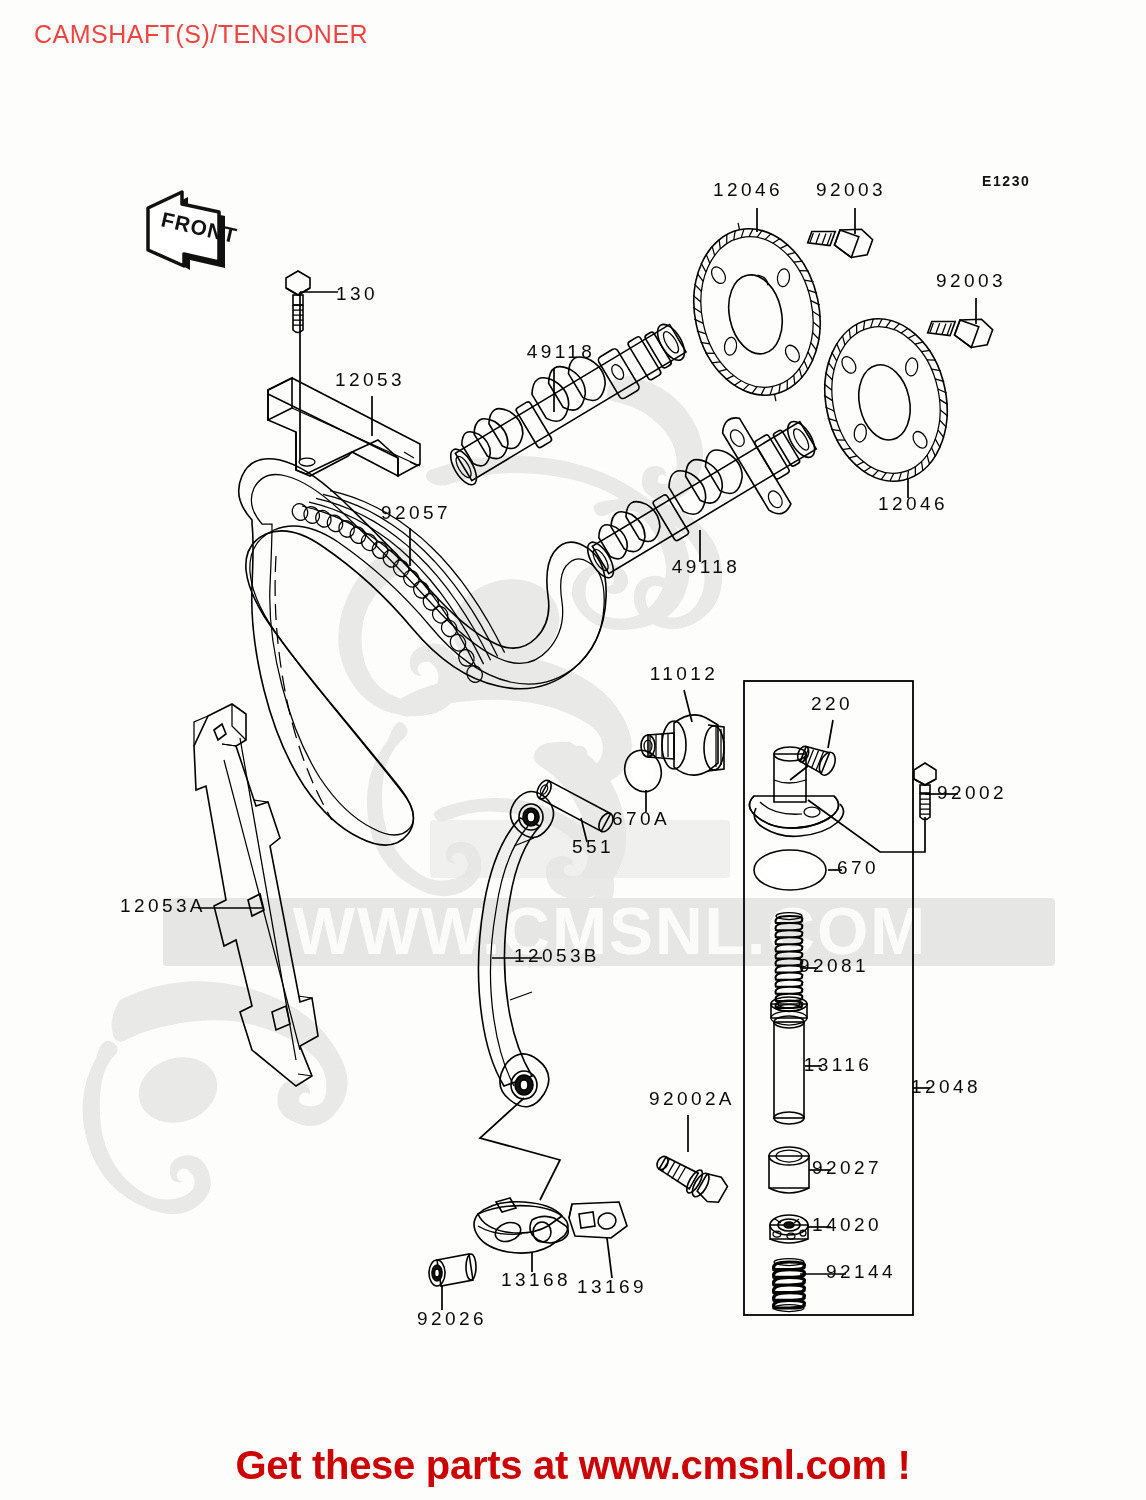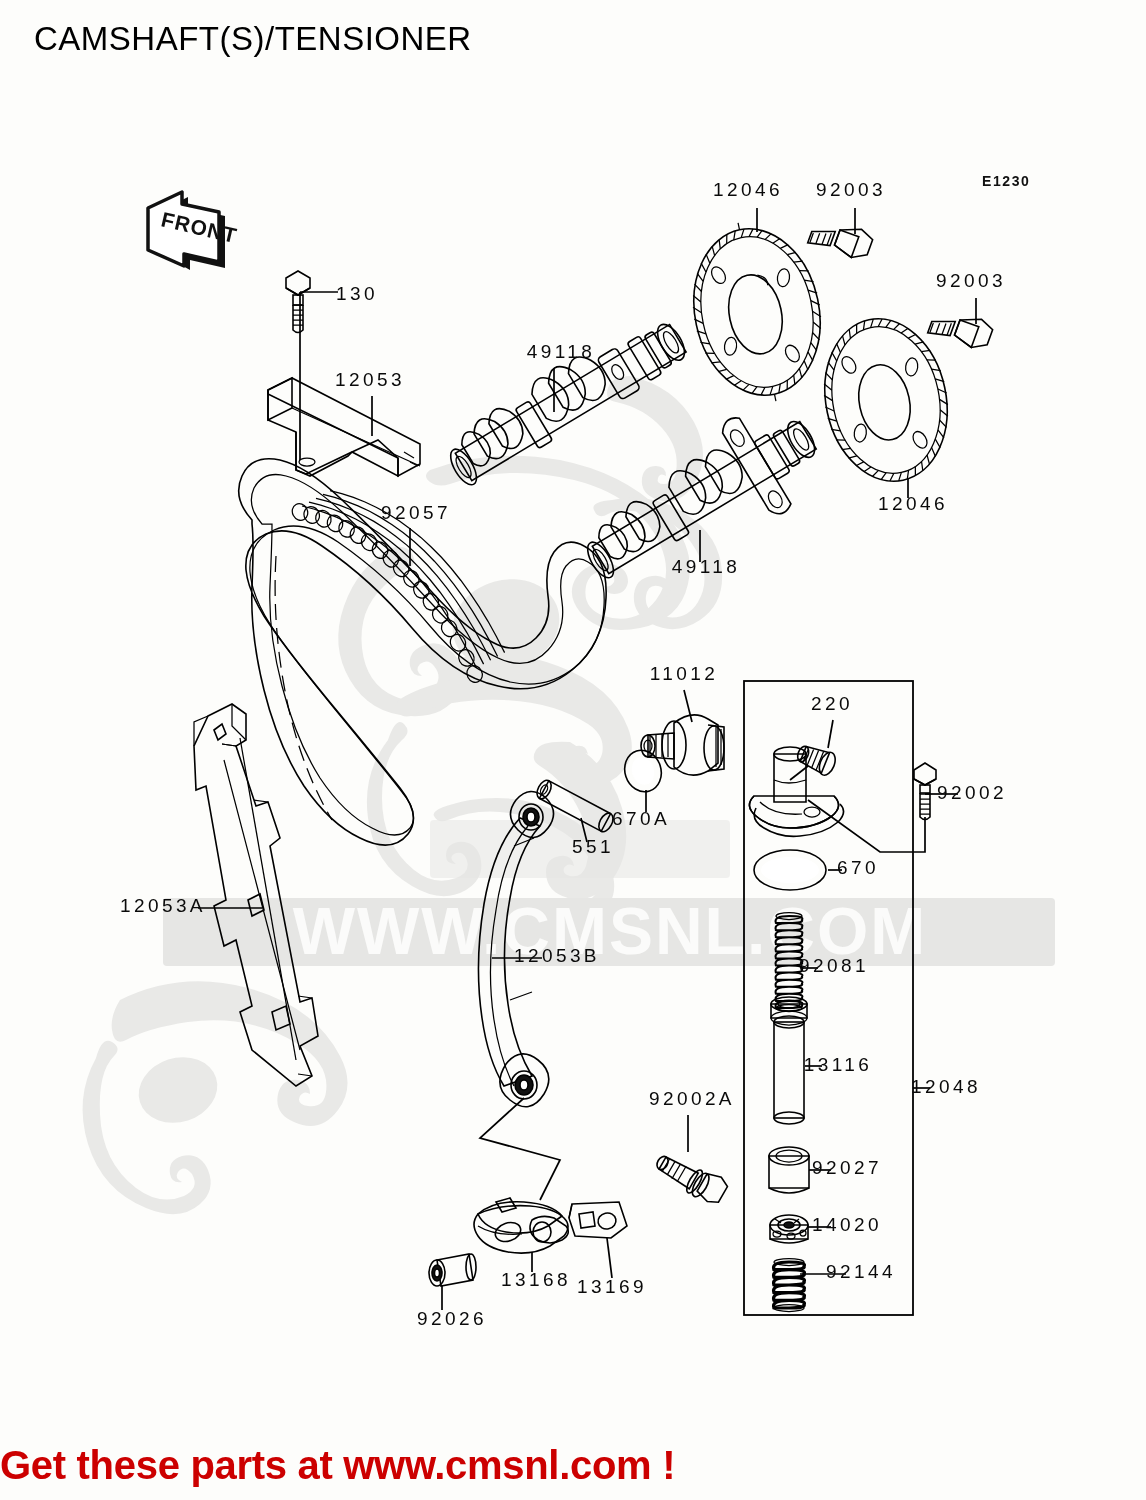--- a/index.html
+++ b/index.html
@@ -3,29 +3,29 @@
 <meta charset="utf-8">
 <title>CAMSHAFT(S)/TENSIONER</title>
 <style>
   html,body{margin:0;padding:0;background:#fdfdfb;}
   body{
     width:1146px;height:1500px;position:relative;overflow:hidden;
     font-family:"Liberation Sans","DejaVu Sans",sans-serif;
   }
   #page-title{
     position:absolute;left:34px;top:20px;
-    font-size:33px;color:#000000;letter-spacing:0.5px;
+    font-size:25px;color:#ef4444;letter-spacing:0.5px;
     font-weight:400;white-space:nowrap;text-align:right;
   }
   #diagram-code{
     position:absolute;left:962px;top:173px;
     font-size:14px;color:#111;letter-spacing:1.6px;font-weight:700;padding-left:20px;
   }
   #footer-cta{
-    position:absolute;left:0;top:1443px;width:1146px;text-align:left;
+    position:absolute;left:0;top:1443px;width:1146px;text-align:center;
     font-size:40px;color:#cc0000;font-weight:700;letter-spacing:-0.3px;
     font-family:"Liberation Sans","DejaVu Sans",sans-serif;
   }
   .stage{position:absolute;left:0;top:0;width:1146px;height:1500px;}
   svg{display:block;}
   .lbl{
     font-family:"Liberation Sans","DejaVu Sans",sans-serif;
     font-size:19px;fill:#0a0a0a;letter-spacing:3.4px;font-weight:400;
   }
   .lbl.mid{text-anchor:middle;}

